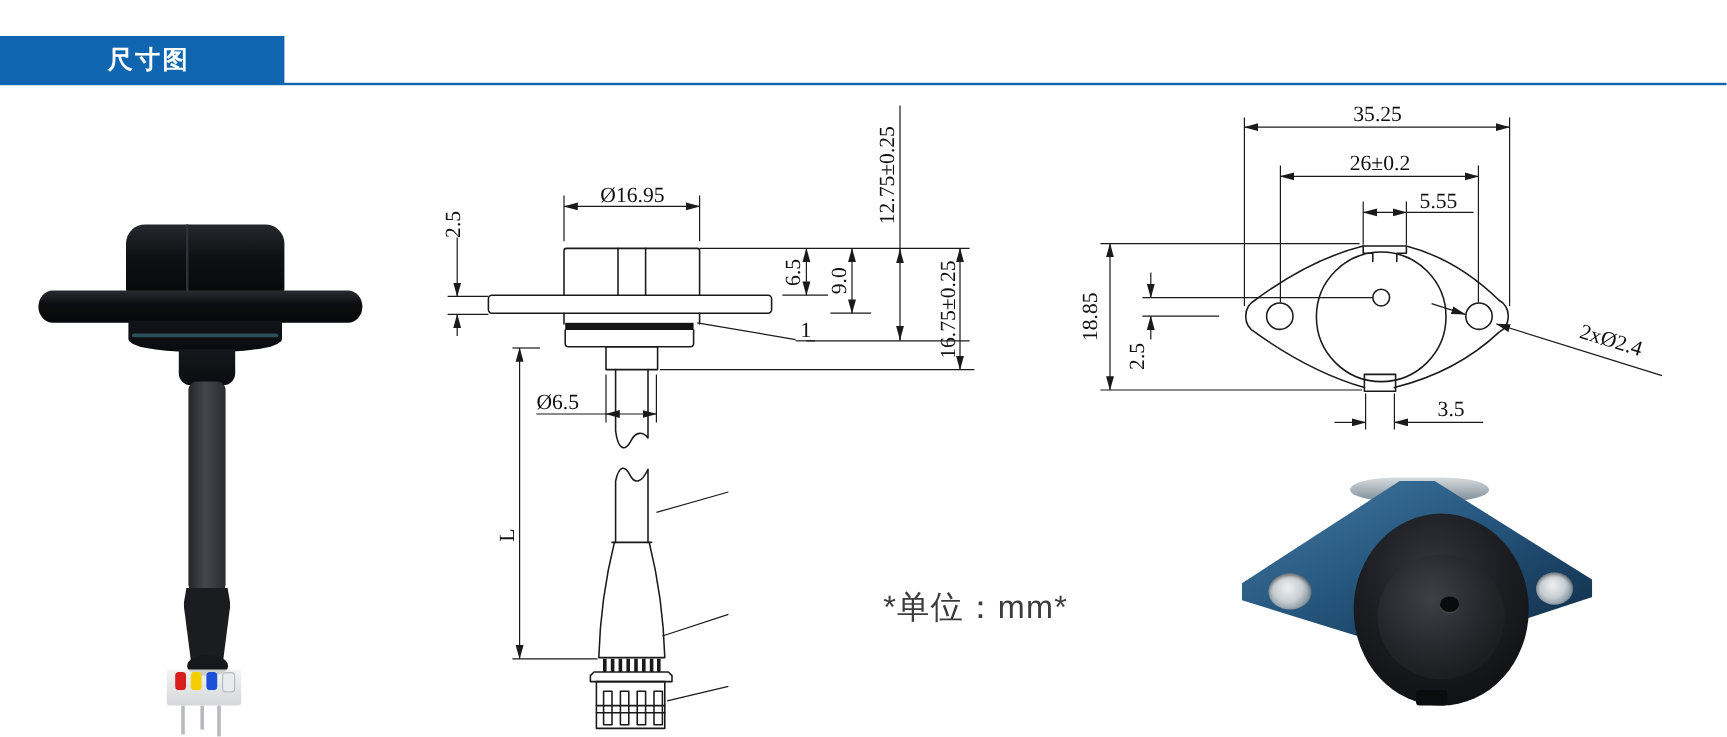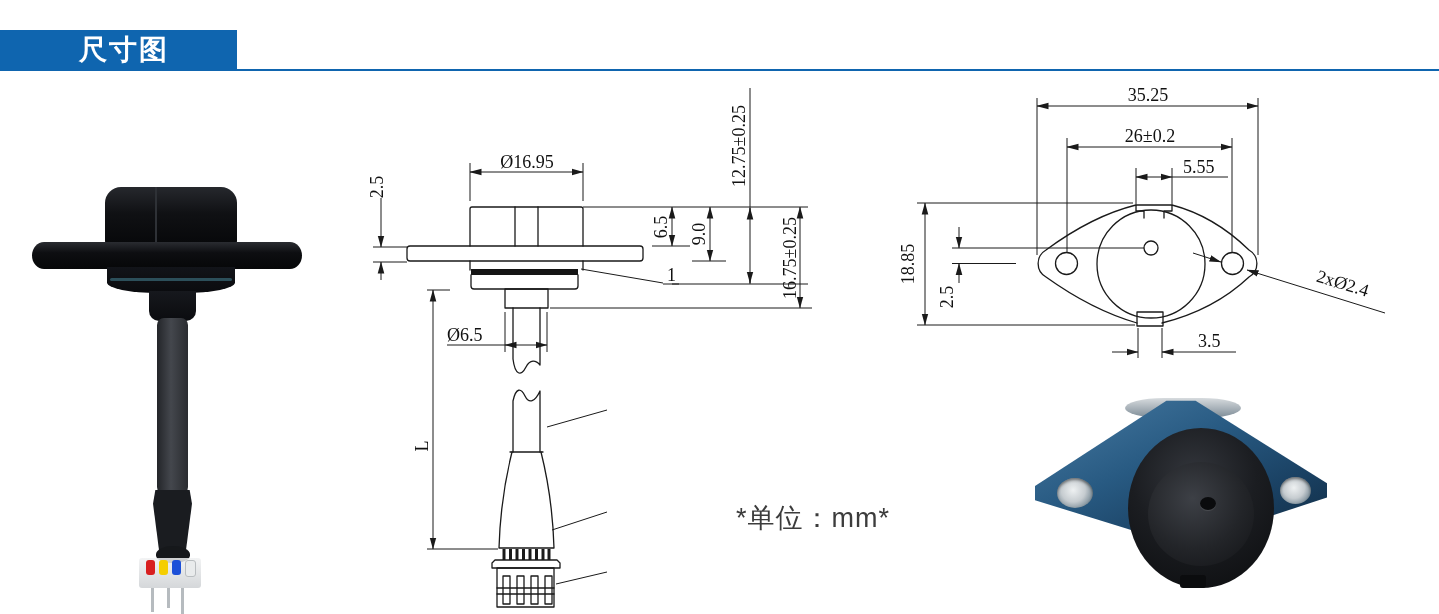--- a/index.html
+++ b/index.html
@@ -1,25 +1,25 @@
 <!DOCTYPE html>
 <html><head>
 <meta charset="utf-8">
 <style>
   html,body{margin:0;padding:0;background:#fff;}
   #canvas{position:relative;width:1439px;height:614px;background:#ffffff;overflow:hidden;
           font-family:"Liberation Sans","DejaVu Sans",sans-serif;}
   
   .header-bar{position:absolute;left:0;top:30px;width:237px;height:40px;background:#0f65af;
               display:flex;align-items:center;justify-content:center;}
-  .header-bar span{color:#ffffff;font-size:28px;font-weight:bold;letter-spacing:2px;margin-left:11px;}
+  .header-bar span{color:#ffffff;font-size:21px;font-weight:bold;letter-spacing:2px;margin-left:11px;}
   .header-line{position:absolute;left:0;top:69px;width:1439px;height:2px;background:#0f65af;}
   
   .units-note{position:absolute;left:736px;top:488px;font-size:27px;color:#3c3c3c;
-              letter-spacing:1px;white-space:nowrap;margin-top:12px;}
+              letter-spacing:1px;white-space:nowrap;}
   
   svg{position:absolute;overflow:visible;}
   svg text{font-family:"Liberation Serif","DejaVu Serif",serif;font-size:18px;fill:#111;}
   .ol{stroke:#1a1a1a;stroke-width:1.3;fill:none;stroke-linejoin:round;stroke-linecap:round;}
   .dm{stroke:#1a1a1a;stroke-width:1;fill:none;}
   
   .photo-side{position:absolute;left:0;top:160px;width:340px;height:454px;}
   .ps-cap{position:absolute;left:105px;top:27px;width:132px;height:58px;
           background:linear-gradient(180deg,#26282d 0%,#101114 45%,#07080a 100%);
           border-radius:16px 16px 4px 4px;}

